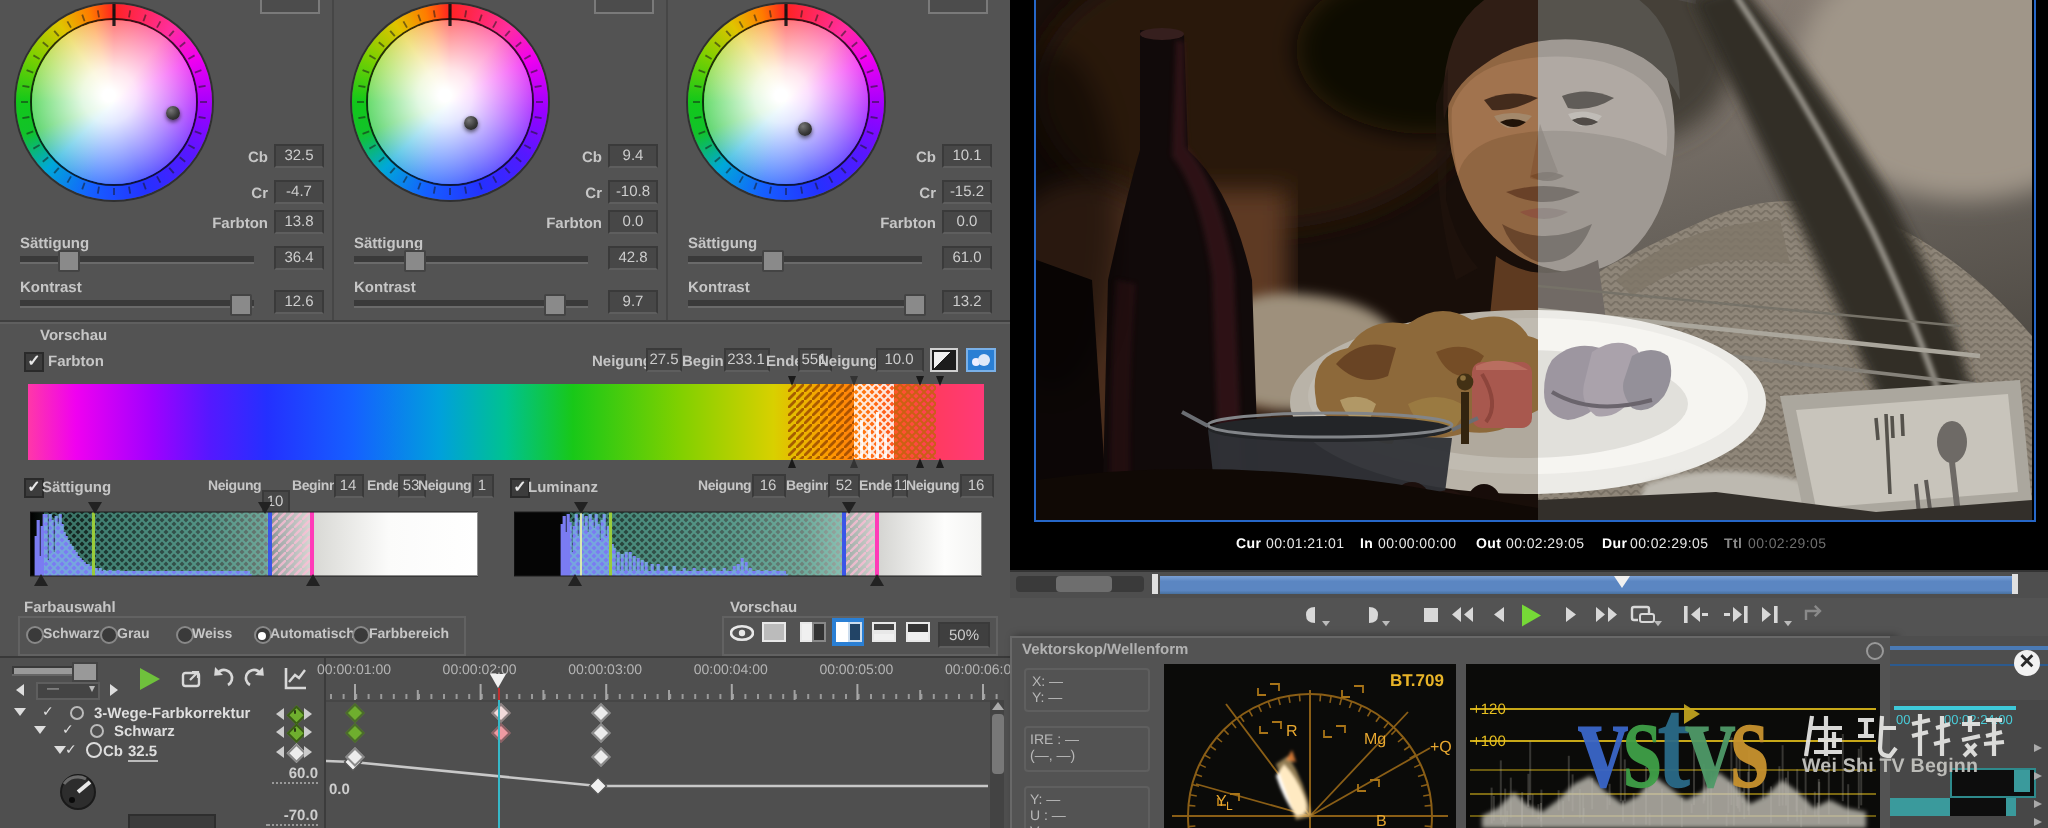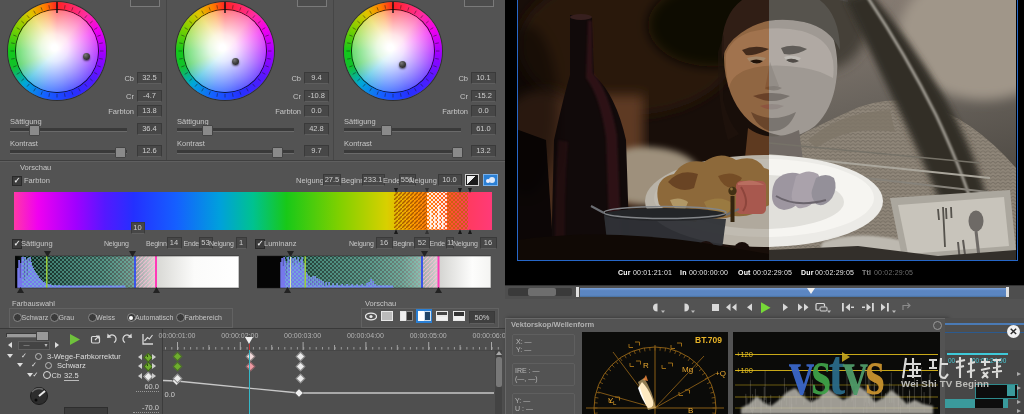--- a/index.html
+++ b/index.html
@@ -1,18 +1,18 @@
 <!DOCTYPE html>
 <html><head><meta charset="utf-8">
 <style>
 html,body{margin:0;padding:0;background:#000;}
 #app{position:relative;width:1024px;height:414px;overflow:hidden;background:#000;
  font-family:"Liberation Sans",sans-serif;-webkit-font-smoothing:antialiased;}
 .a{position:absolute;}
-.t{position:absolute;font-size:7.5px;line-height:9px;color:#c6c6c6;white-space:nowrap;}
+.t{position:absolute;font-size:7.5px;line-height:9px;color:#c6c6c6;white-space:nowrap;font-weight:bold;}
 .tb{position:absolute;font-size:7px;line-height:9px;color:#c9c9c9;white-space:nowrap;}
 .box{position:absolute;background:#474747;border:1px solid #3a3a3a;border-bottom-color:#5e5e5e;
  color:#cdcdcd;font-size:7.5px;text-align:center;overflow:hidden;}
 .chk{position:absolute;width:8px;height:8px;background:#3c3c3c;border:1px solid #2a2a2a;color:#e8e8e8;
  font-size:8px;line-height:8px;text-align:center;font-weight:bold;}
 .sl{position:absolute;height:3px;background:#3a3a3a;border-bottom:1px solid #6a6a6a;}
 .th{position:absolute;width:9px;height:9px;background:#8a8a8a;border:1px solid #444;border-radius:1px;}
 .radio{position:absolute;width:7px;height:7px;border-radius:50%;background:#3a3a3a;border:1px solid #888;}
 .dia{position:absolute;width:5px;height:5px;transform:rotate(45deg);}
 </style></head><body>
@@ -237,21 +237,21 @@
 <path d="M64,0 l4,0 l-2,5 z" fill="#1a1a1a"></path>
       <path d="M74,0 l4,0 l-2,5 z" fill="#1a1a1a"></path>
 <path d="M0,46 l4,0 l-2,-5 z" fill="#1a1a1a"></path>
       <path d="M31,46 l4,0 l-2,-5 z" fill="#333"></path>
 <path d="M64,46 l4,0 l-2,-5 z" fill="#1a1a1a"></path>
       <path d="M74,46 l4,0 l-2,-5 z" fill="#1a1a1a"></path>
 </svg>
 <div class="chk" style="left:12px;top:239px;">✓</div>
     <div class="t" style="left:21px;top:238.5px;">Sättigung</div>
     <div class="t" style="left:104px;top:238.5px;font-size:7px;letter-spacing:-0.2px;">Neigung</div>
-    <div class="box" style="left:130.5px;top:222px;width:12px;height:10px;line-height:10px;">10</div>
+    <div class="box" style="left:130.5px;top:245px;width:12px;height:10px;line-height:10px;">10</div>
     <div class="t" style="left:146px;top:238.5px;font-size:7px;letter-spacing:-0.2px;">Beginn</div>
     <div class="box" style="left:166.5px;top:237px;width:13px;height:10px;line-height:10px;">14</div>
     <div class="t" style="left:183.5px;top:238.5px;font-size:7px;letter-spacing:-0.2px;">Ende</div>
     <div class="box" style="left:198.5px;top:237px;width:12px;height:10px;line-height:10px;">53</div>
     <div class="t" style="left:209px;top:238.5px;font-size:7px;letter-spacing:-0.2px;">Neigung</div>
     <div class="box" style="left:235.5px;top:237px;width:9px;height:10px;line-height:10px;">1</div>
 <div class="chk" style="left:255px;top:239px;">✓</div>
     <div class="t" style="left:264px;top:238.5px;">Luminanz</div>
     <div class="t" style="left:349px;top:238.5px;font-size:7px;letter-spacing:-0.2px;">Neigung</div>
     <div class="box" style="left:375.5px;top:237px;width:15px;height:10px;line-height:10px;">16</div>

